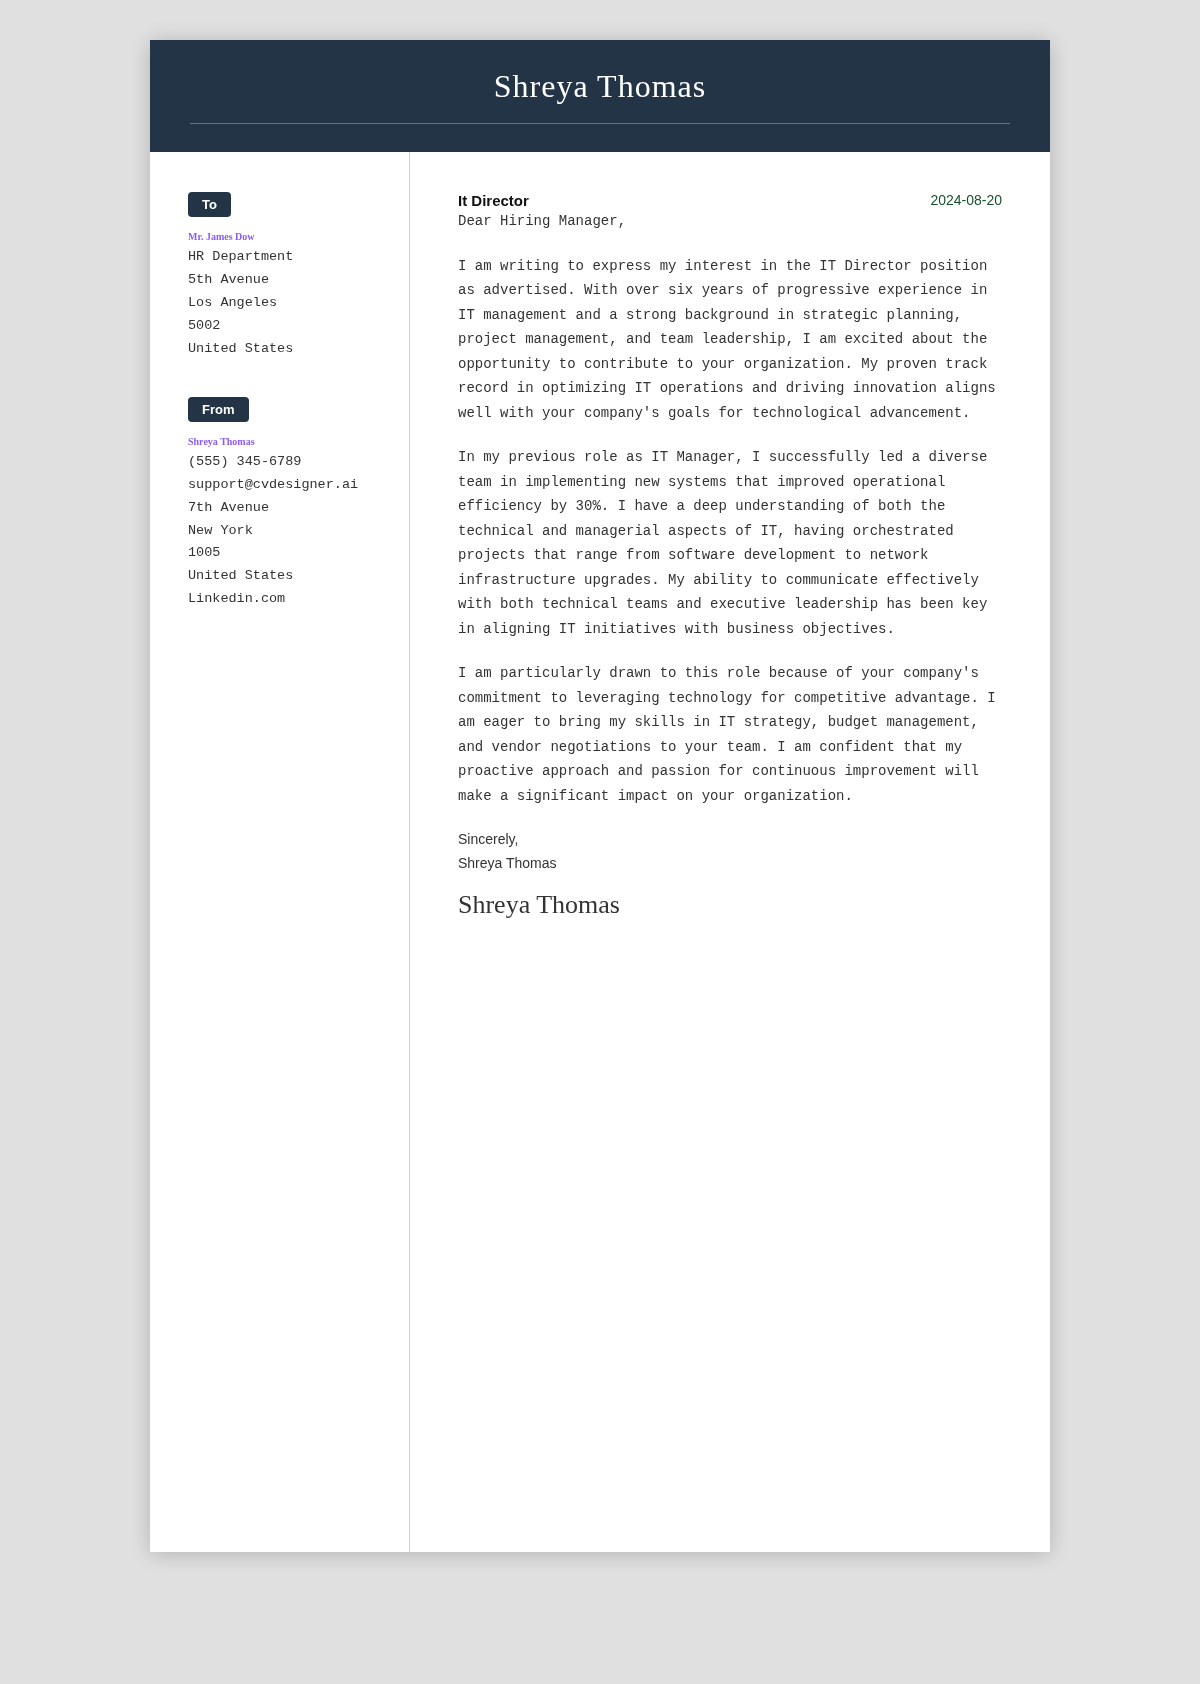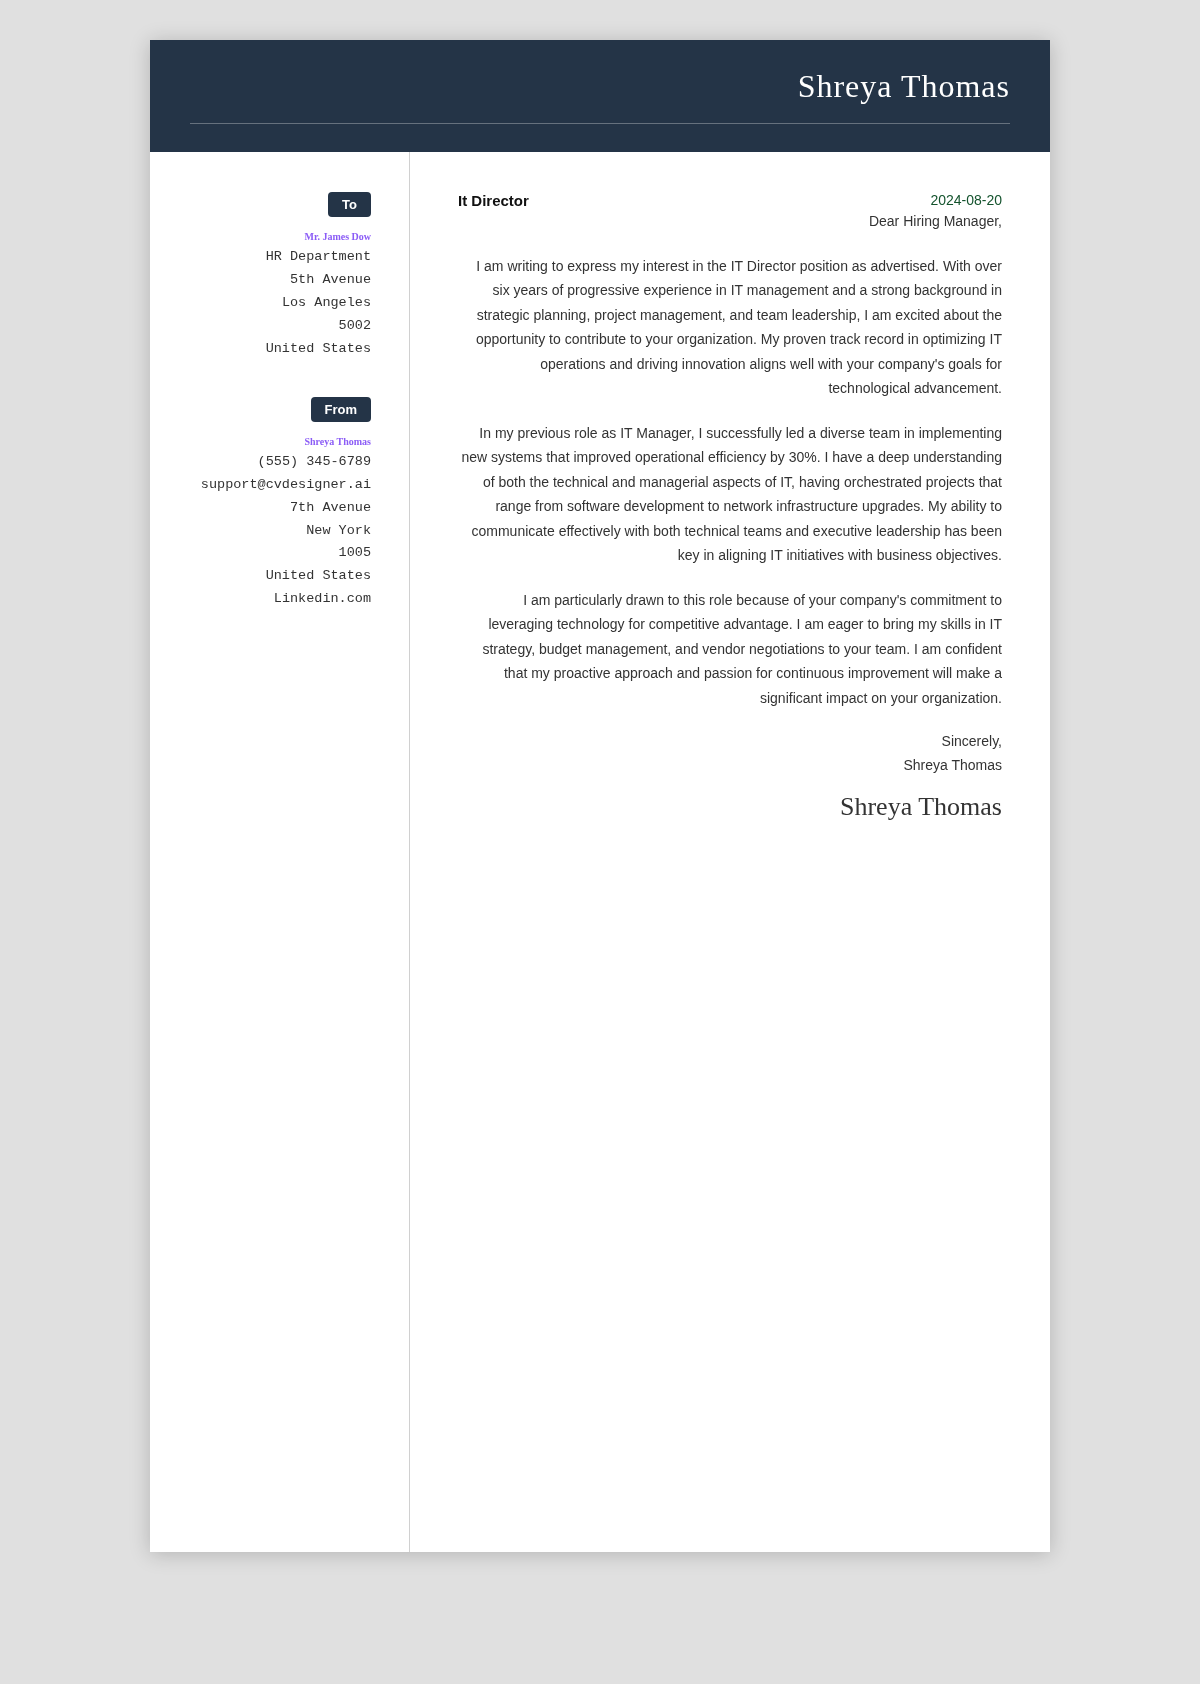--- a/index.html
+++ b/index.html
@@ -1,19 +1,18 @@
 <!DOCTYPE html>
 <html><head>
   <meta charset="utf-8">
   <style>
     * {
       margin: 0;
       padding: 0;
       box-sizing: border-box;
-      text-align: right;
     }
 
     body {
       background: #e0e0e0;
       font-family: 'Georgia', serif;
       display: flex;
       justify-content: center;
       padding: 40px 20px;
     }
 
@@ -106,21 +105,21 @@
     .letter-date {
       font-size: 14px;
       color: #14532d;
       font-family: Arial, sans-serif;
     }
 
     .letter-body {
       font-size: 14px;
       color: #333;
       line-height: 1.75;
-      font-family: Liberation Sans, sans-serif;
+      font-family: Liberation Mono, monospace;
     }
 
     .letter-body p {
       margin-bottom: 20px;
     }
 
     .letter-closing {
       margin-top: 8px;
     }
 

